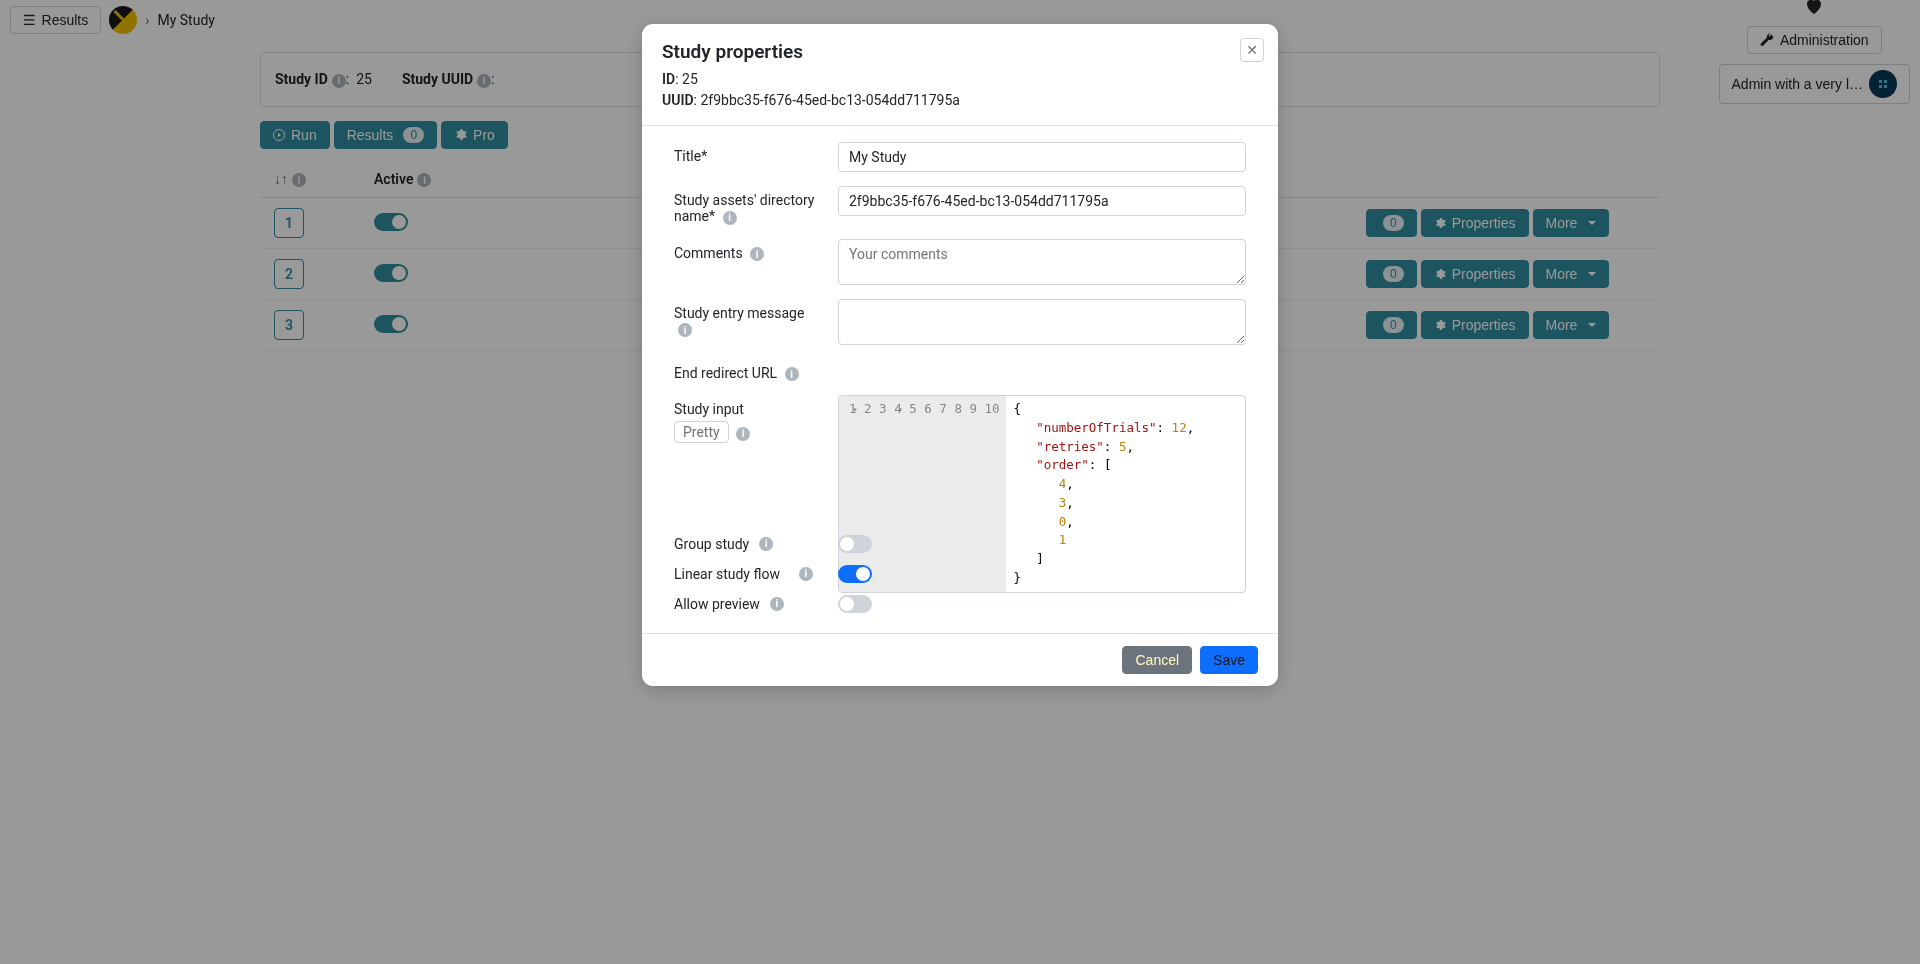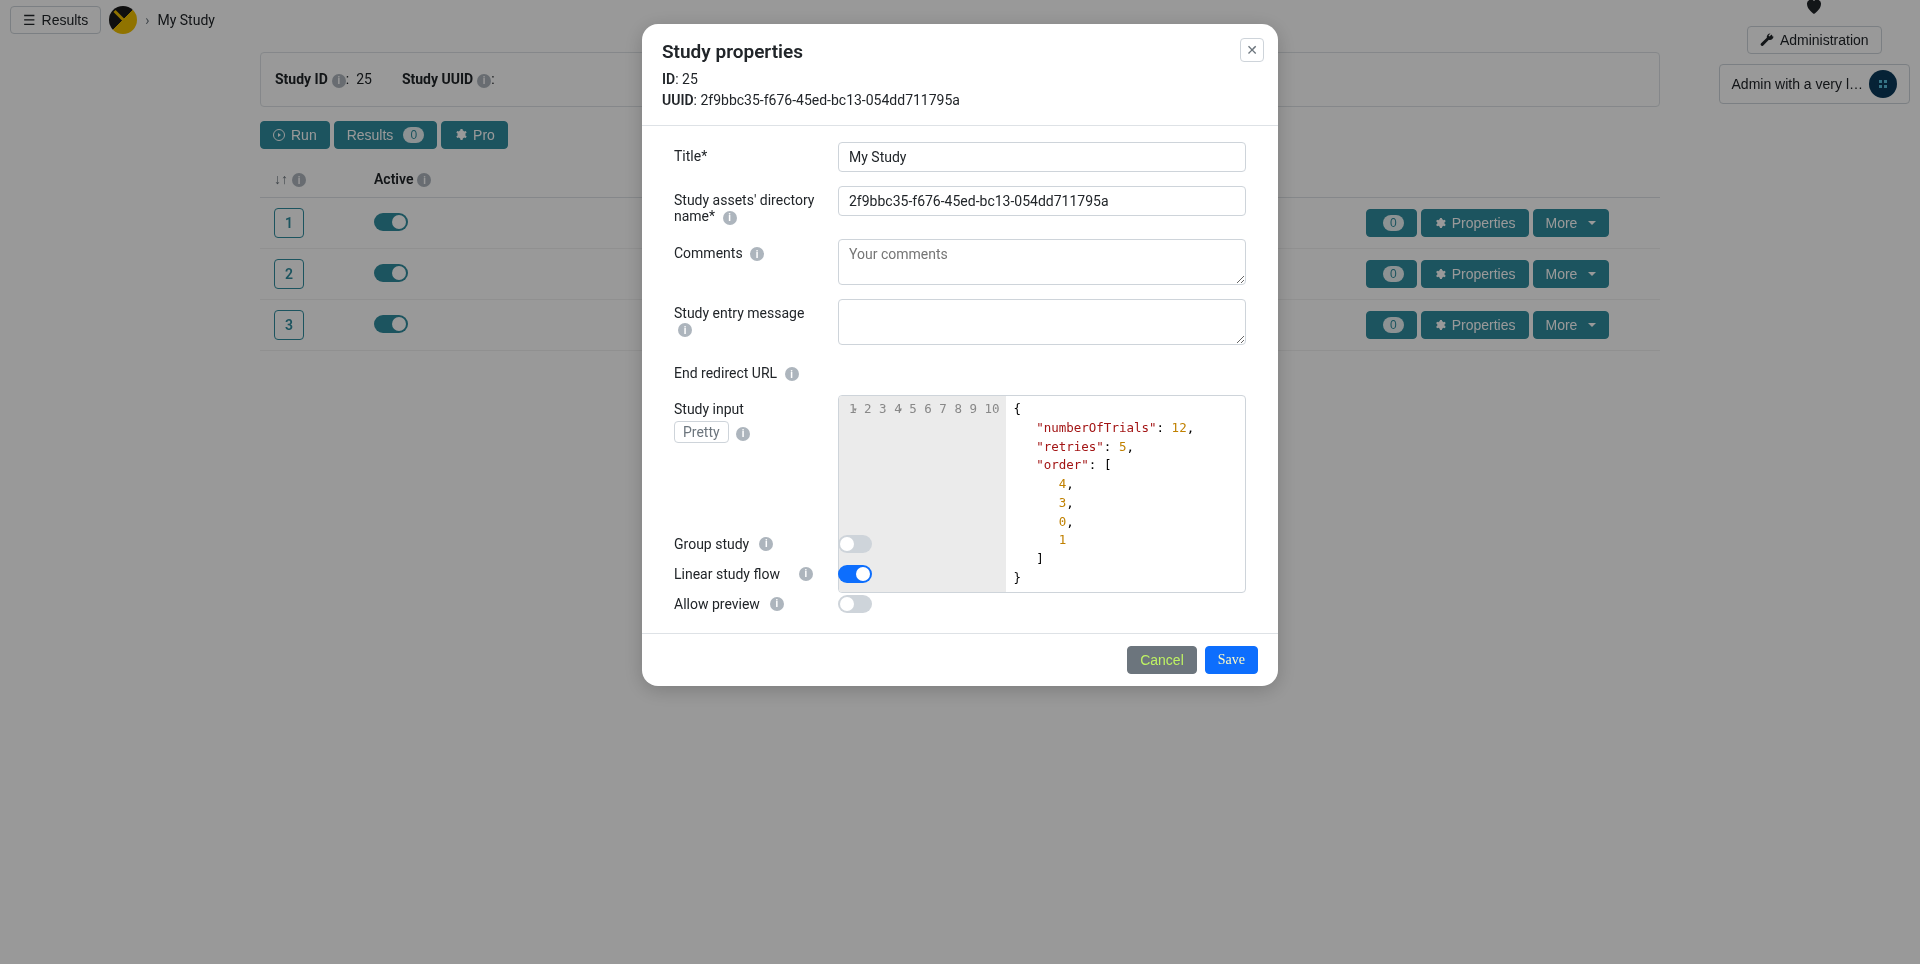--- a/index.html
+++ b/index.html
@@ -1,21 +1,21 @@
 <!DOCTYPE html>
 <html><head>
 <meta charset="utf-8">
 <style>
 * { box-sizing: border-box; margin: 0; padding: 0; }
 body { font-family: -apple-system, BlinkMacSystemFont, "Segoe UI", Roboto, sans-serif; font-size: 14px; color: #212529; background: #fff; }
 .topbar { display: flex; align-items: center; padding: 6px 10px; border-bottom: 0px solid #dee2e6; height: 40px; }
 .btn { display: inline-flex; align-items: center; padding: 5px 12px; border: 1px solid #ced4da; border-radius: 4px; background: #fff; cursor: pointer; font-size: 14px; color: #212529; gap: 6px; }
 .btn-primary { background: #2f8c9e; border-color: #2f8c9e; color: #fff; }
-.btn-secondary { background: #6c757d; border-color: #6c757d; color: #bef264; }
-.btn-save { background: #0d6efd; border-color: #0d6efd; color: #fef9c3; font-family: Liberation Serif, serif; }
+.btn-secondary { background: #6c757d; border-color: #6c757d; color: #fef9c3; }
+.btn-save { background: #0d6efd; border-color: #0d6efd; color: #0f172a; }
 .logo { width: 28px; height: 28px; border-radius: 50%; background: linear-gradient(135deg, #1a1a1a 50%, #f0c000 50%); margin: 0 8px; position: relative; overflow: hidden; }
 .logo::after { content:''; position:absolute; width:24px; height:3px; background:#f0c000; top:12px; left:2px; transform:rotate(45deg);}
 .breadcrumb { display: flex; align-items: center; gap: 8px; color: #6c757d; }
 .topbar-right { margin-left: auto; display: flex; align-items: center; gap: 10px; flex-direction: column; }
 .icon-btn { width: 20px; height: 20px; display: inline-flex; align-items: center; justify-content: center; cursor: pointer; color:#212529;}
 .avatar { width: 28px; height: 28px; border-radius: 50%; background: #0a3a5a; display: inline-flex; align-items: center; justify-content: center; color: #5bc0de; font-size: 12px; }
 .content { padding: 12px 260px; }
 .study-meta-box { border: 1px solid #dee2e6; border-radius: 4px; padding: 18px 14px; margin-bottom: 14px; }
 .meta-row { display: flex; gap: 30px; font-size: 14px; }
 .meta-item { color:#212529;}
@@ -32,21 +32,21 @@
 .toggle { width: 34px; height: 18px; border-radius: 10px; background: #2f8c9e; position: relative; display: inline-block; }
 .toggle::after { content:''; position: absolute; width: 14px; height: 14px; background: #fff; border-radius: 50%; top: 2px; right: 2px; }
 .toggle.off { background: #ced4da; }
 .toggle.off::after { right: auto; left: 2px; }
 .toggle.blue { background: #0d6efd; }
 .row-actions { display:flex; gap:4px; }
 .info-ic { display: inline-flex; width: 14px; height: 14px; border-radius: 50%; background: #adb5bd; color: #fff; font-size: 10px; align-items:center; justify-content:center; margin-left:4px; font-weight:bold; }
 .sort-ic { color: #6c757d; font-size: 14px; }
 
 .overlay { position: fixed; inset: 0; background: rgba(0,0,0,0.4); display: flex; justify-content: center; align-items: flex-start; padding-top: 24px; }
-.modal { background: #fff; border-radius: 16px; width: 636px; max-height: 92vh; display: flex; flex-direction: column; box-shadow: 0 4px 20px rgba(0,0,0,0.2);}
+.modal { background: #fff; border-radius: 11px; width: 636px; max-height: 92vh; display: flex; flex-direction: column; box-shadow: 0 4px 20px rgba(0,0,0,0.2);}
 .modal-header { padding: 16px 20px 14px; border-bottom: 1px solid #dee2e6; position: relative; }
 .modal-header h4 { font-size: 19px; font-weight: 600; margin-bottom: 6px; }
 .modal-header .sub { font-size: 14px; color: #212529; line-height:1.5;}
 .modal-header .sub strong { font-weight:600;}
 .close-btn { position: absolute; top: 14px; right: 14px; width: 24px; height: 24px; border: 1px solid #ced4da; border-radius: 4px; background:#fff; cursor:pointer; display:flex; align-items:center; justify-content:center; font-size:14px; color:#6c757d;}
 .modal-body { padding: 16px 32px; overflow-y: auto; }
 .form-row { display: flex; margin-bottom: 14px; align-items: flex-start; gap: 16px; }
 .form-label { width: 148px; flex-shrink: 0; font-size: 14px; padding-top: 6px; color:#212529;}
 .req::after { content: '*'; }
 .form-control { flex: 1; border: 1px solid #ced4da; border-radius: 4px; padding: 6px 10px; font-size: 14px; color:#212529; font-family: inherit;}

